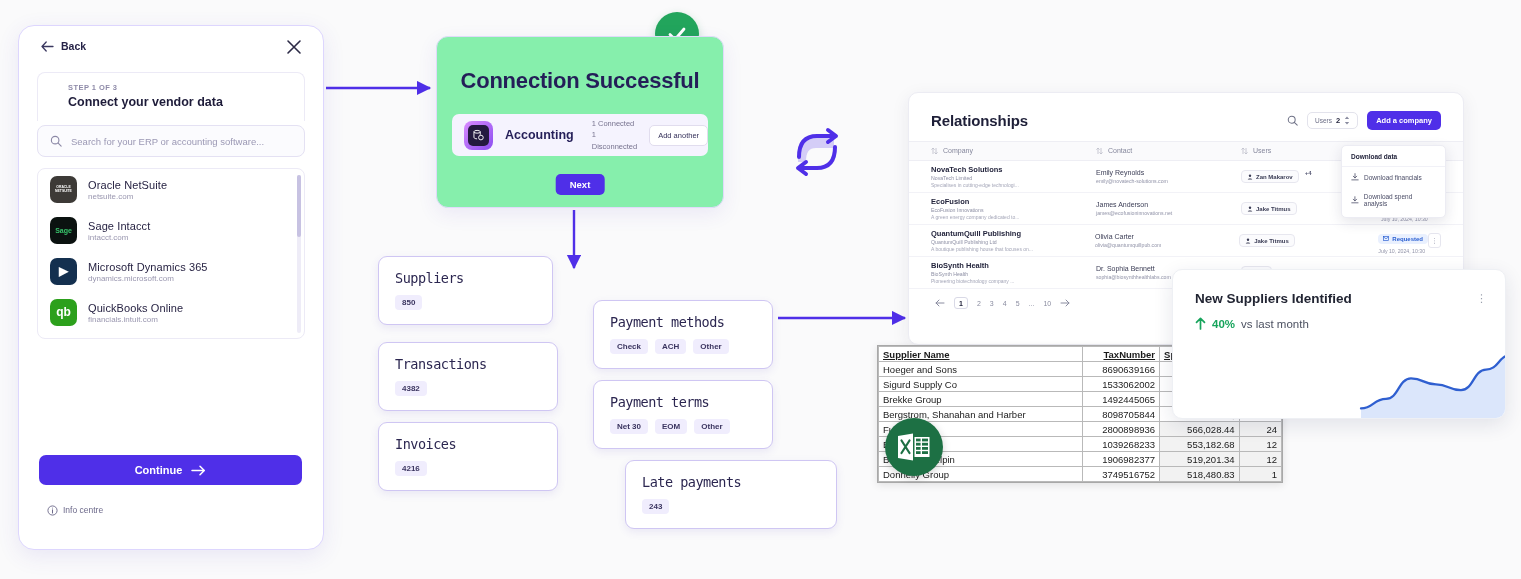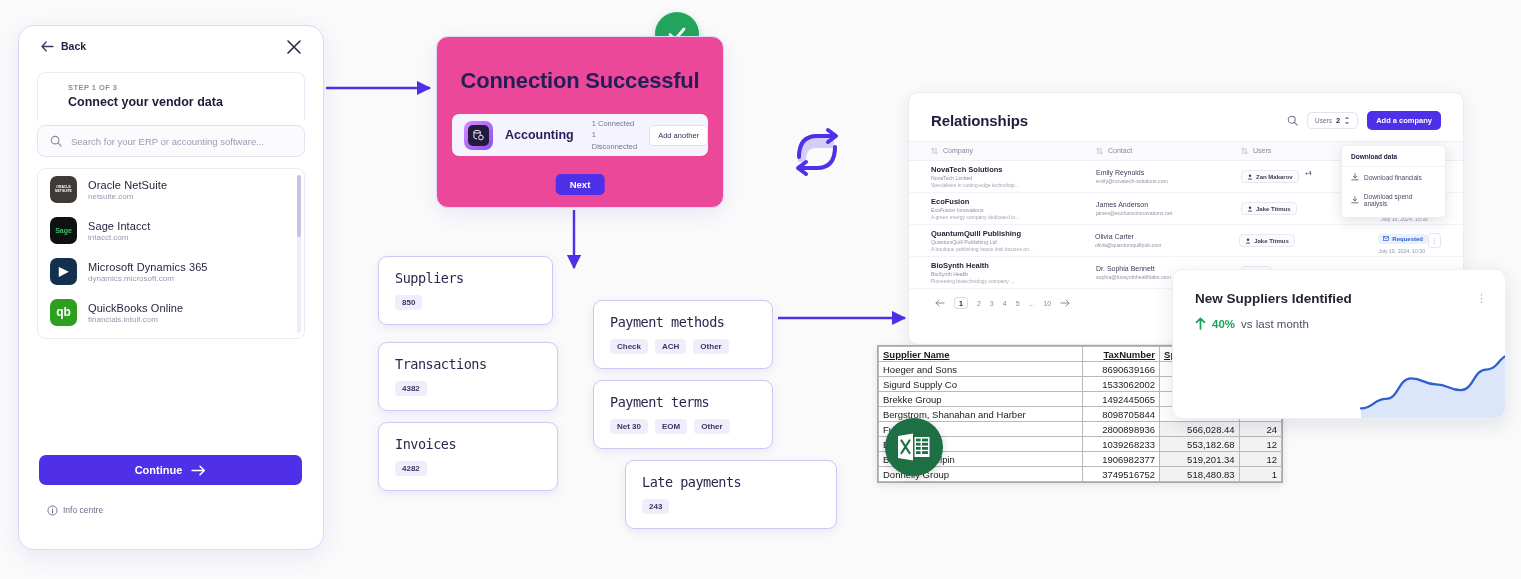--- a/index.html
+++ b/index.html
@@ -78,21 +78,21 @@
   }
   #erp-info {
     position: absolute; left: 44px; bottom: 34px;
     font-size: 8.5px; color: #6c698a;
   }
   #erp-info-icon { position: absolute; left: 28px; bottom: 33px; }
 
   
   #conn-card {
     left: 436px; top: 36px; width: 288px; height: 172px;
-    background: #ec4899; border: 1.2px solid #e0dbfa; border-radius: 12px;
+    background: #86efac; border: 1.2px solid #e0dbfa; border-radius: 12px;
     box-shadow: 0 6px 20px rgba(80,60,190,.09);
   }
   #conn-check {
     left: 655px; top: 12px; width: 44px; height: 44px; border-radius: 50%;
     background: #22a55c; display: flex; align-items: center; justify-content: center;
     box-shadow: 0 3px 9px rgba(30,140,80,.25);
   }
   #conn-title {
     text-align: center; font-size: 22px; font-weight: 700; color: #241e58;
     margin-top: 31px; letter-spacing: -.2px;
@@ -404,21 +404,21 @@
   </div>
   <div class="abs pill-card" id="card-transactions">
     <div class="pill-title">Transactions</div>
     <div class="pill-row">
       <span class="pill">4382</span>
     </div>
   </div>
   <div class="abs pill-card" id="card-invoices">
     <div class="pill-title">Invoices</div>
     <div class="pill-row">
-      <span class="pill">4282</span>
+      <span class="pill">4216</span>
     </div>
   </div>
   <div class="abs pill-card" id="card-paymethods">
     <div class="pill-title">Payment methods</div>
     <div class="pill-row">
       <span class="pill">Check</span>
       <span class="pill">ACH</span>
       <span class="pill">Other</span>
     </div>
   </div>

